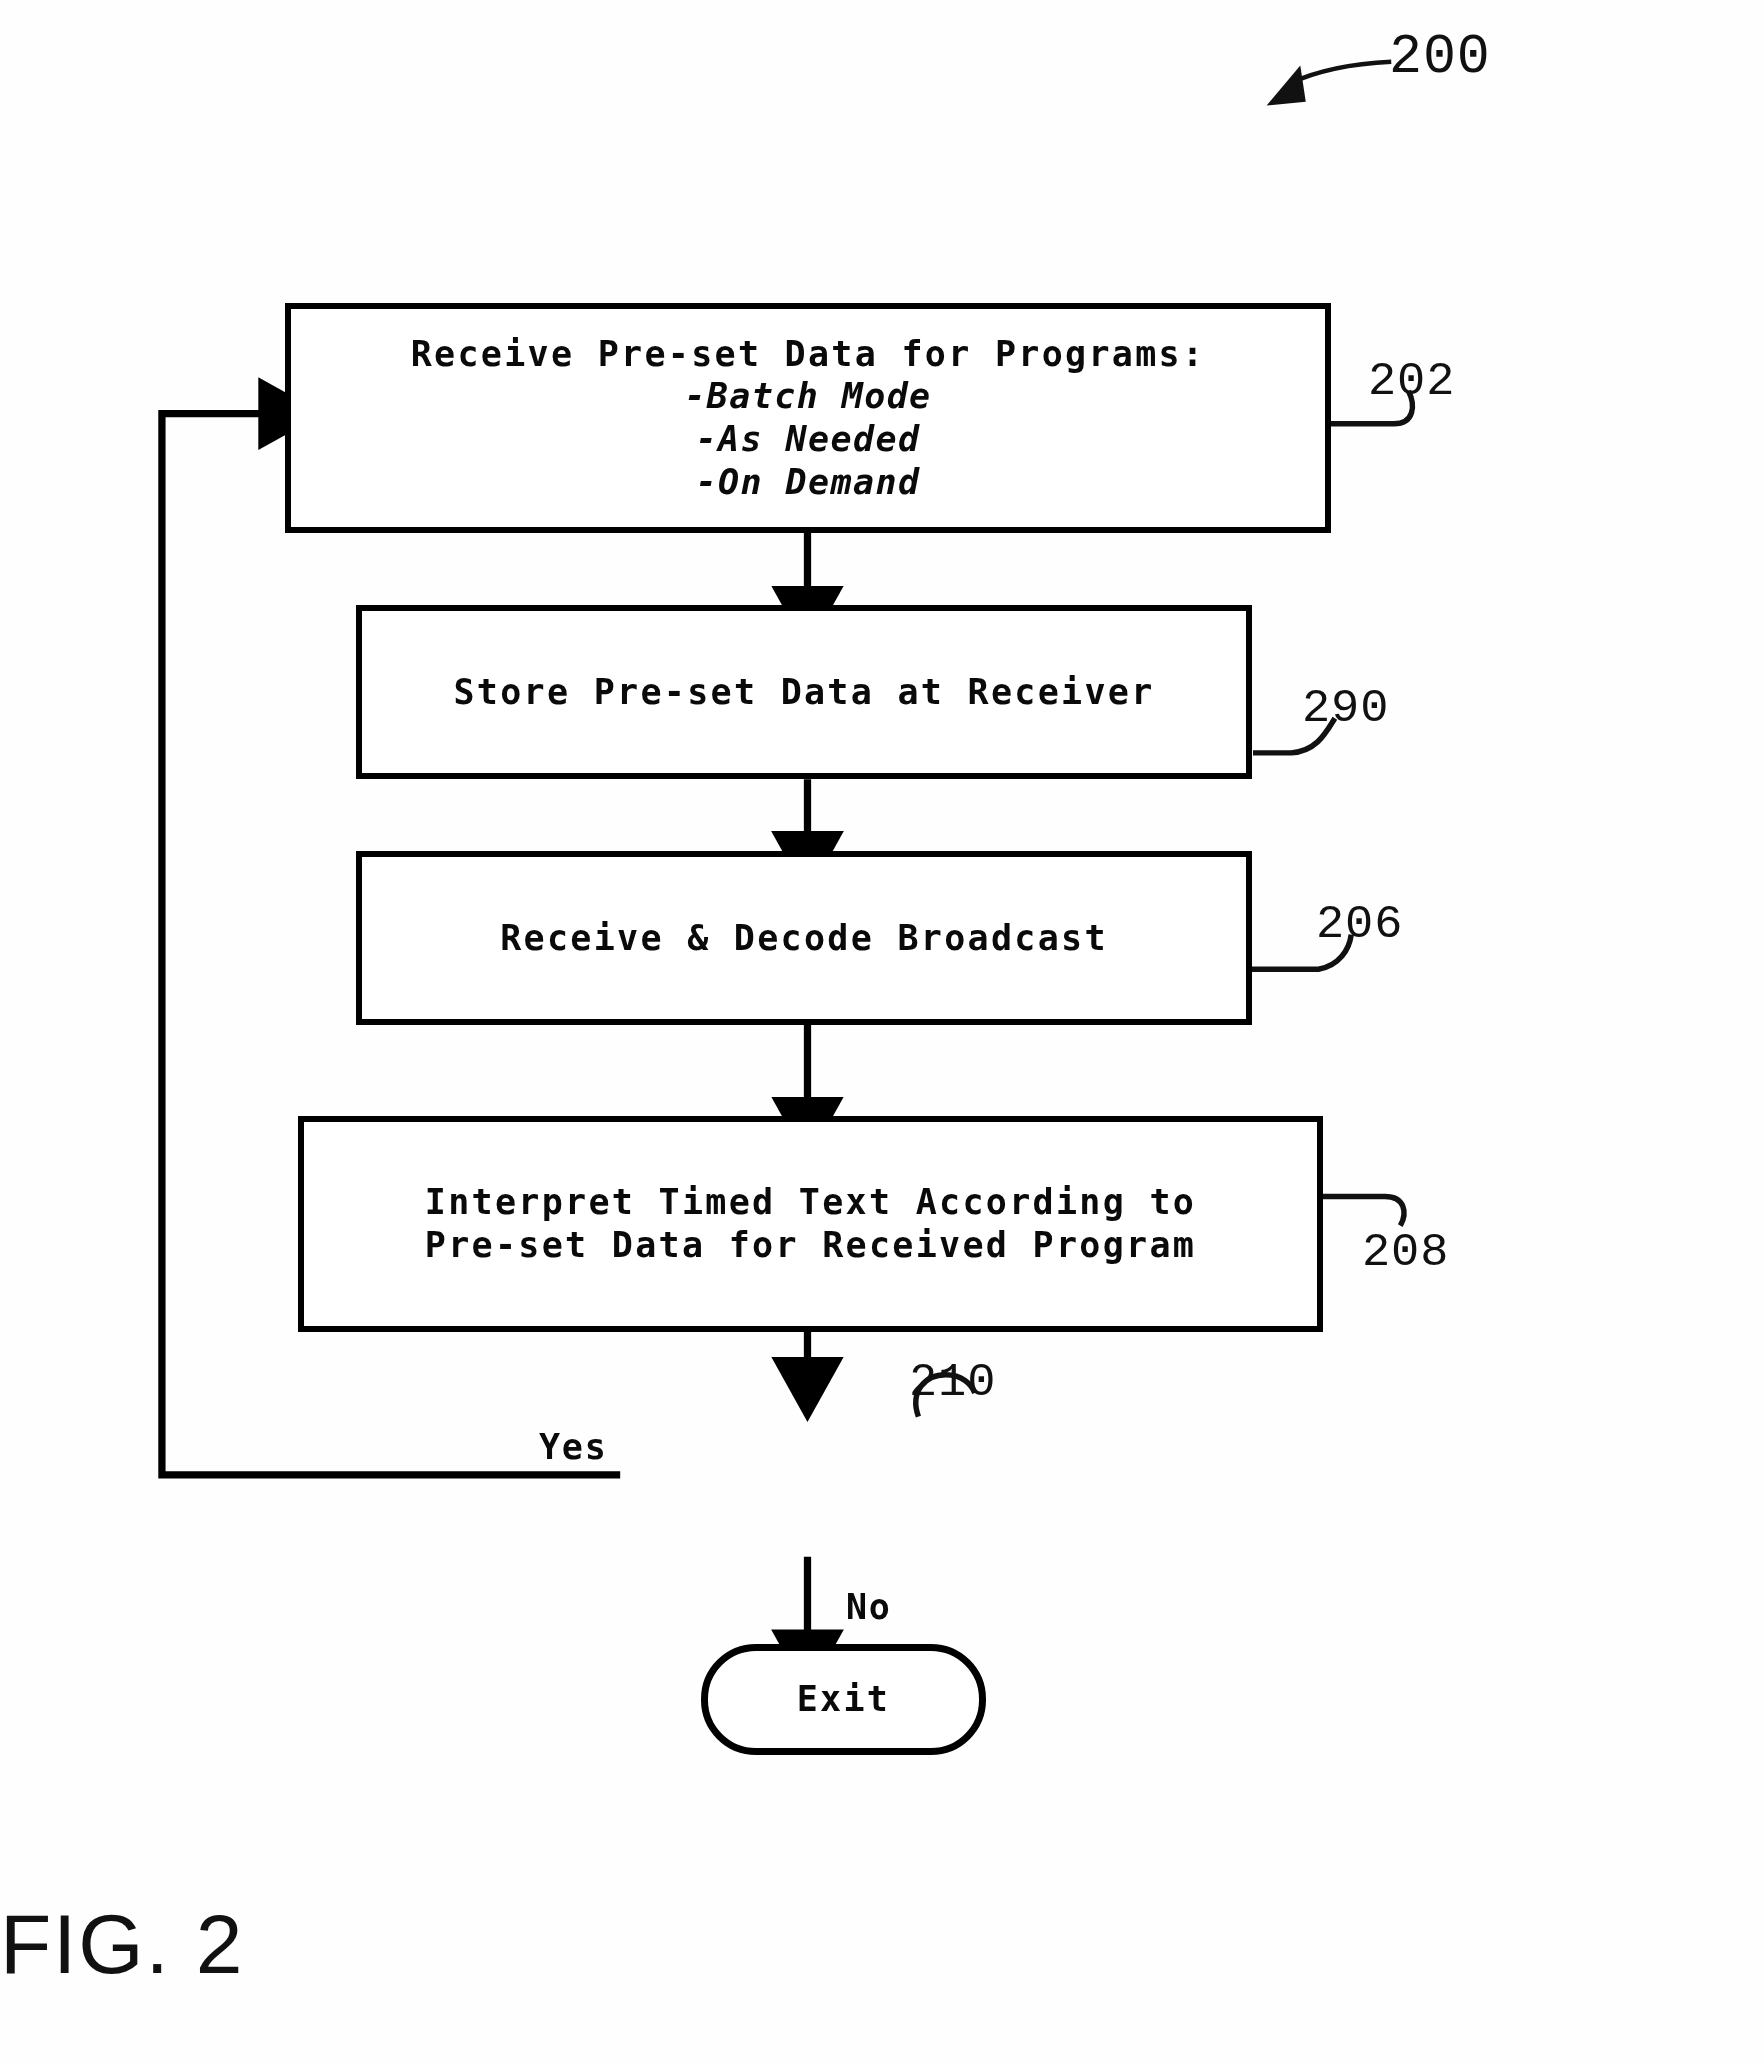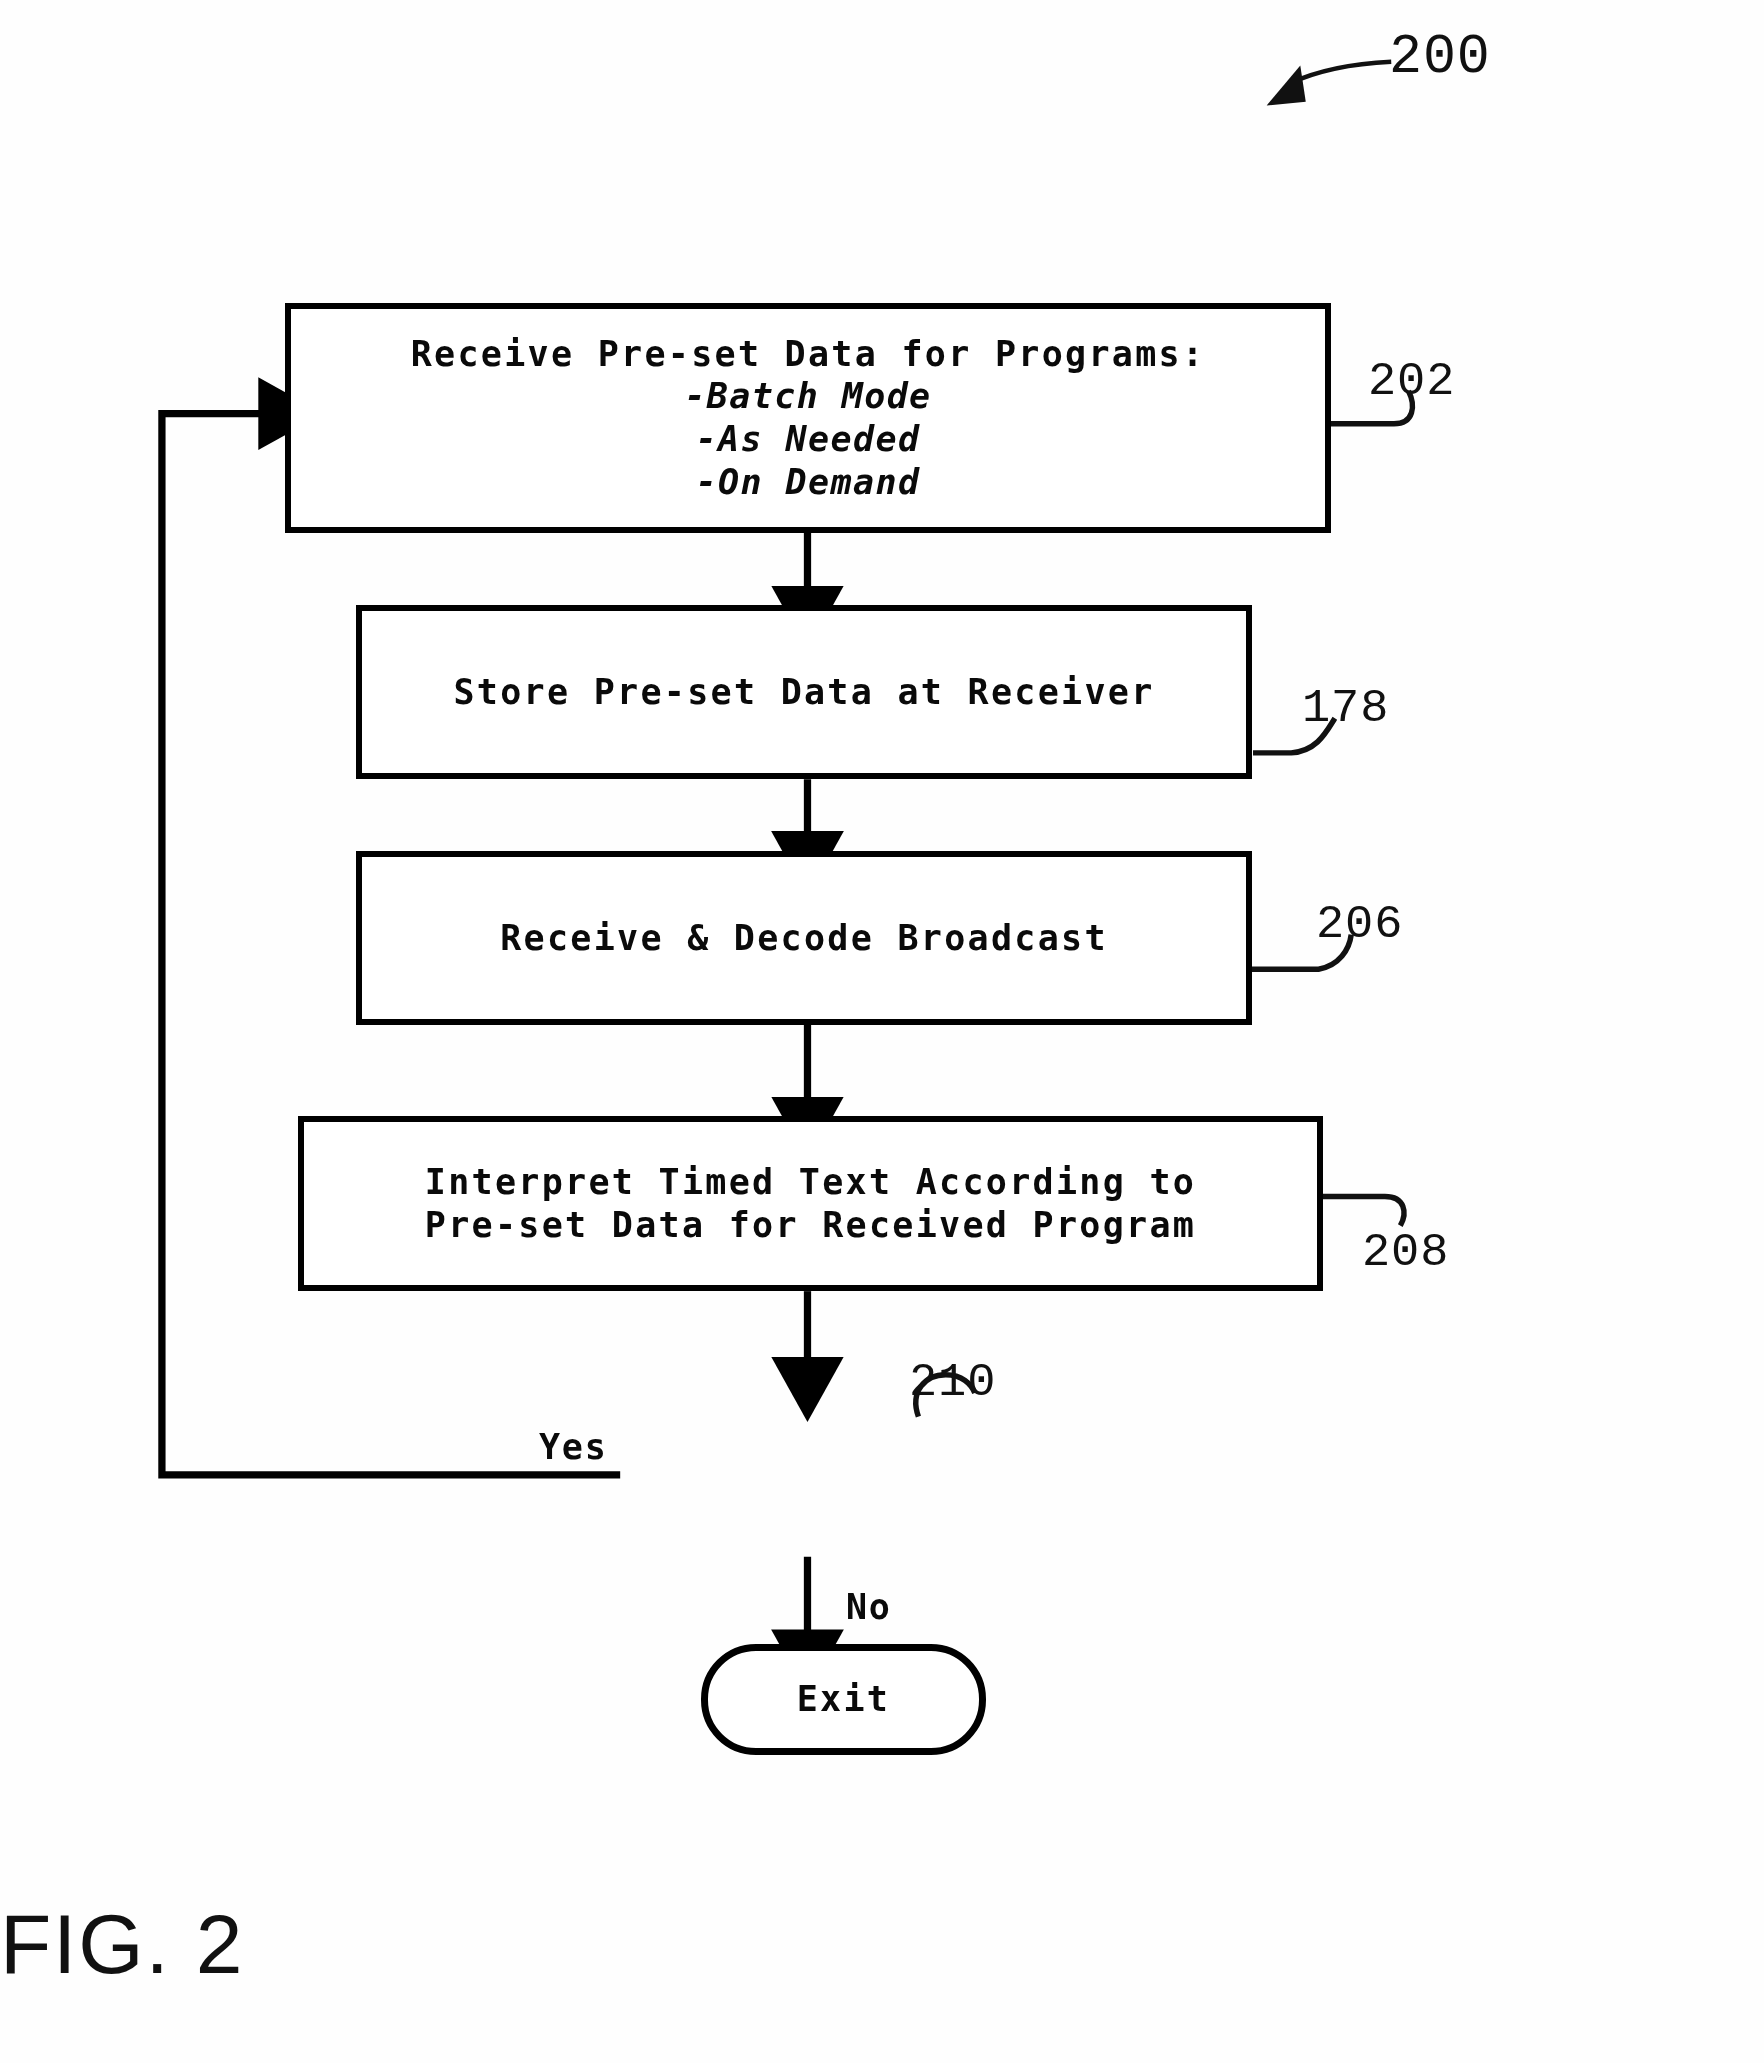--- a/index.html
+++ b/index.html
@@ -128,38 +128,38 @@
     <div class="ptext">Receive Pre-set Data for Programs:</div>
     <div class="ptext italic">-Batch Mode</div>
     <div class="ptext italic">-As Needed</div>
     <div class="ptext italic">-On Demand</div>
   </div>
 
   <div class="node pbox" style="left:356px; top:851px; width:896px; height:174px;">
     <div class="ptext">Receive &amp; Decode Broadcast</div>
   </div>
 
-  <div class="node pbox" style="left:298px; top:1116px; width:1025px; height:175px;">
+  <div class="node pbox" style="left:298px; top:1116px; width:1025px; height:216px;">
     <div class="ptext">Interpret Timed Text According to</div>
     <div class="ptext">Pre-set Data for Received Program</div>
   </div>
 
 
   <div class="node" style="left:701px; top:1644px; width:285px; height:111px; border:7.3px solid #000000; border-radius:55px;">
     <div class="ptext">Exit</div>
   </div>
 
   <div class="branch-label" style="left:539px; top:1427px;">Yes</div>
   <div class="branch-label" style="left:846px; top:1587px;">No</div>
 
   <div class="ref" style="left:1389px; top:25.5px; font-size:55px;">200</div>
 
   <div class="ref" style="left:1368px; top:355px;">202</div>
 
-  <div class="ref" style="left:1302px; top:682px;">178</div>
+  <div class="ref" style="left:1302px; top:682px;">290</div>
 
   <div class="ref" style="left:1316px; top:898px;">206</div>
 
   <div class="ref" style="left:1362px; top:1226px;">208</div>
 
   <div class="ref" style="left:909px; top:1356px;">210</div>
 
   <div id="fig-caption">FIG. 2</div>
 
 </div>

